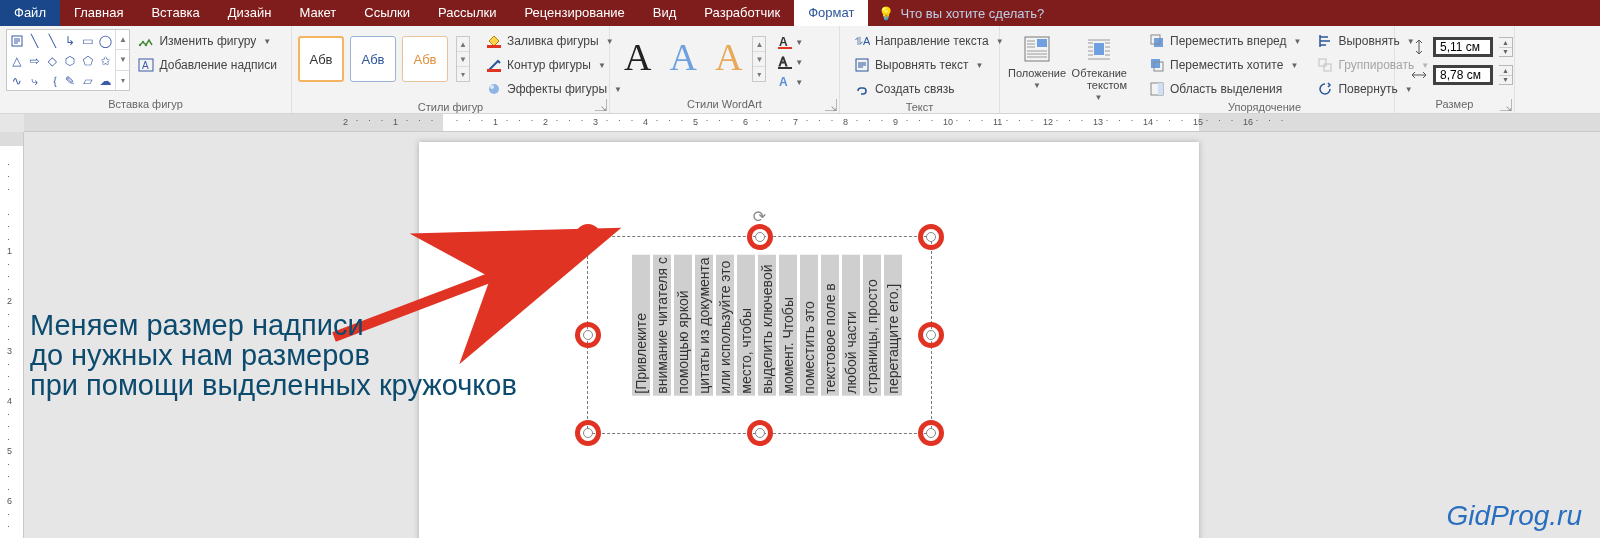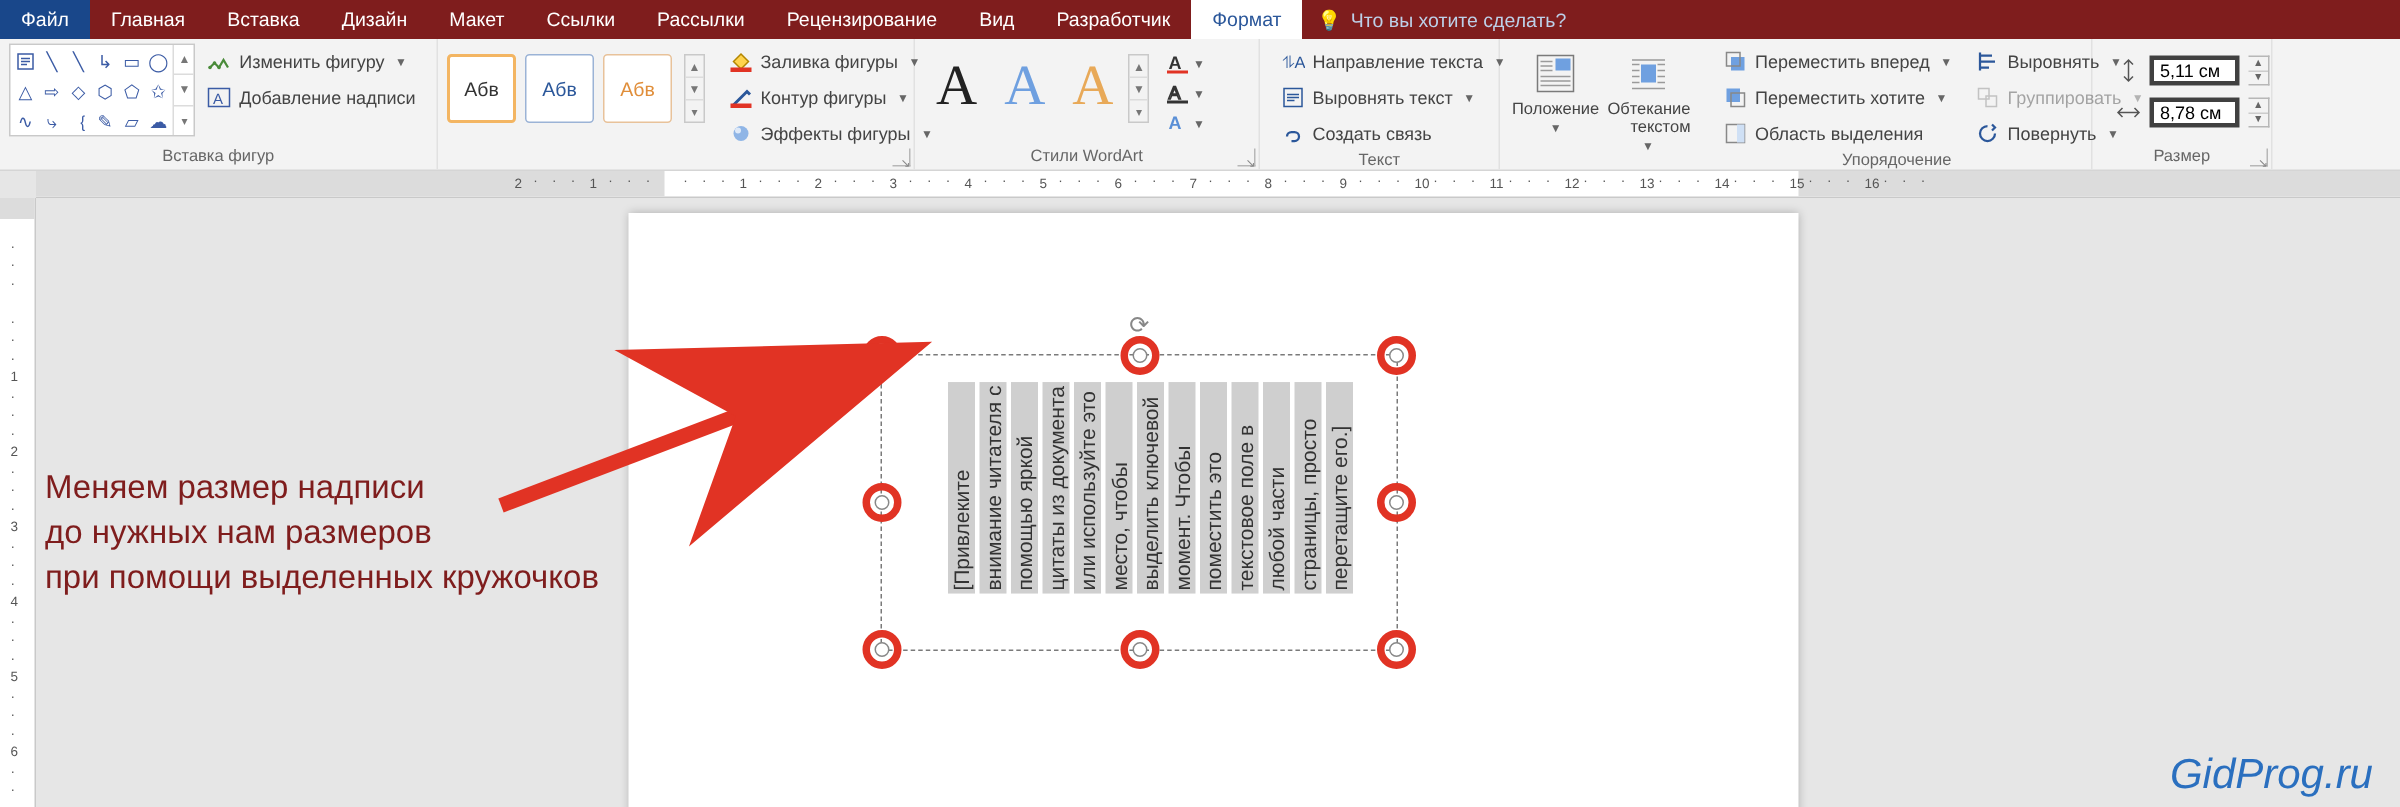--- a/index.html
+++ b/index.html
@@ -92,21 +92,21 @@
   
   .textbox { position:absolute; left:168px; top:94px; width:345px; height:198px; border:1px dashed #7a7a7a; background:transparent;}
   .handle { position:absolute; width:10px; height:10px; background:#fff; border:1px solid #888; border-radius:50%;}
   .ring { position:absolute; width:26px; height:26px; border:5px solid #e13324; border-radius:50%; background:transparent; pointer-events:none; transform:translate(-13px,-13px);}
   .rotate { position:absolute; left:50%; top:-30px; transform:translateX(-50%); color:#888; font-size:16px;}
   
   .vtxt-wrap{position:absolute;left:44px;top:18px;display:flex;gap:3px;}
   .vtxt{writing-mode:vertical-rl;transform:rotate(180deg);background:#cfcfcf;color:#333;font-size:14px;padding:2px 1px;white-space:nowrap;}
   
   .arrow{position:absolute;pointer-events:none;}
-  .annot{position:absolute;color:#7f1d1d;font-size:22px;line-height:30px;font-family:"Segoe UI",Arial,sans-serif;}
+  .annot{position:absolute;color:#0c4a6e;font-size:29px;line-height:30px;font-family:"Segoe UI",Arial,sans-serif;}
   .watermark{position:absolute;right:18px;bottom:6px;color:#2a6fbf;font-size:28px;font-style:italic;font-family:"Segoe UI",Arial,sans-serif;}
 </style>
 </head>
 <body>
 
 <div class="tabs">
   <div class="tab file">Файл</div>
   <div class="tab">Главная</div>
   <div class="tab">Вставка</div>
   <div class="tab">Дизайн</div>
@@ -225,20 +225,21 @@
               <svg width="16" height="16">
                 <circle cx="8" cy="8" r="5" fill="#8fb5e6"></circle>
                 <circle cx="6" cy="6" r="2" fill="#fff" opacity=".7"></circle>
               </svg>
             </span>
           <span>Эффекты фигуры</span>
           <span class="dd">▼</span>
         </div>
       </div>
     </div>
+    <div class="caption">Стили фигур</div>
     <div class="launcher"></div>
   </div>
 
   <div class="group" style="width:230px">
     <div class="body">
       <div class="wa">
         <span class="a1">А</span>
         <span class="a2">А</span>
         <span class="a3">А</span>
       </div>

